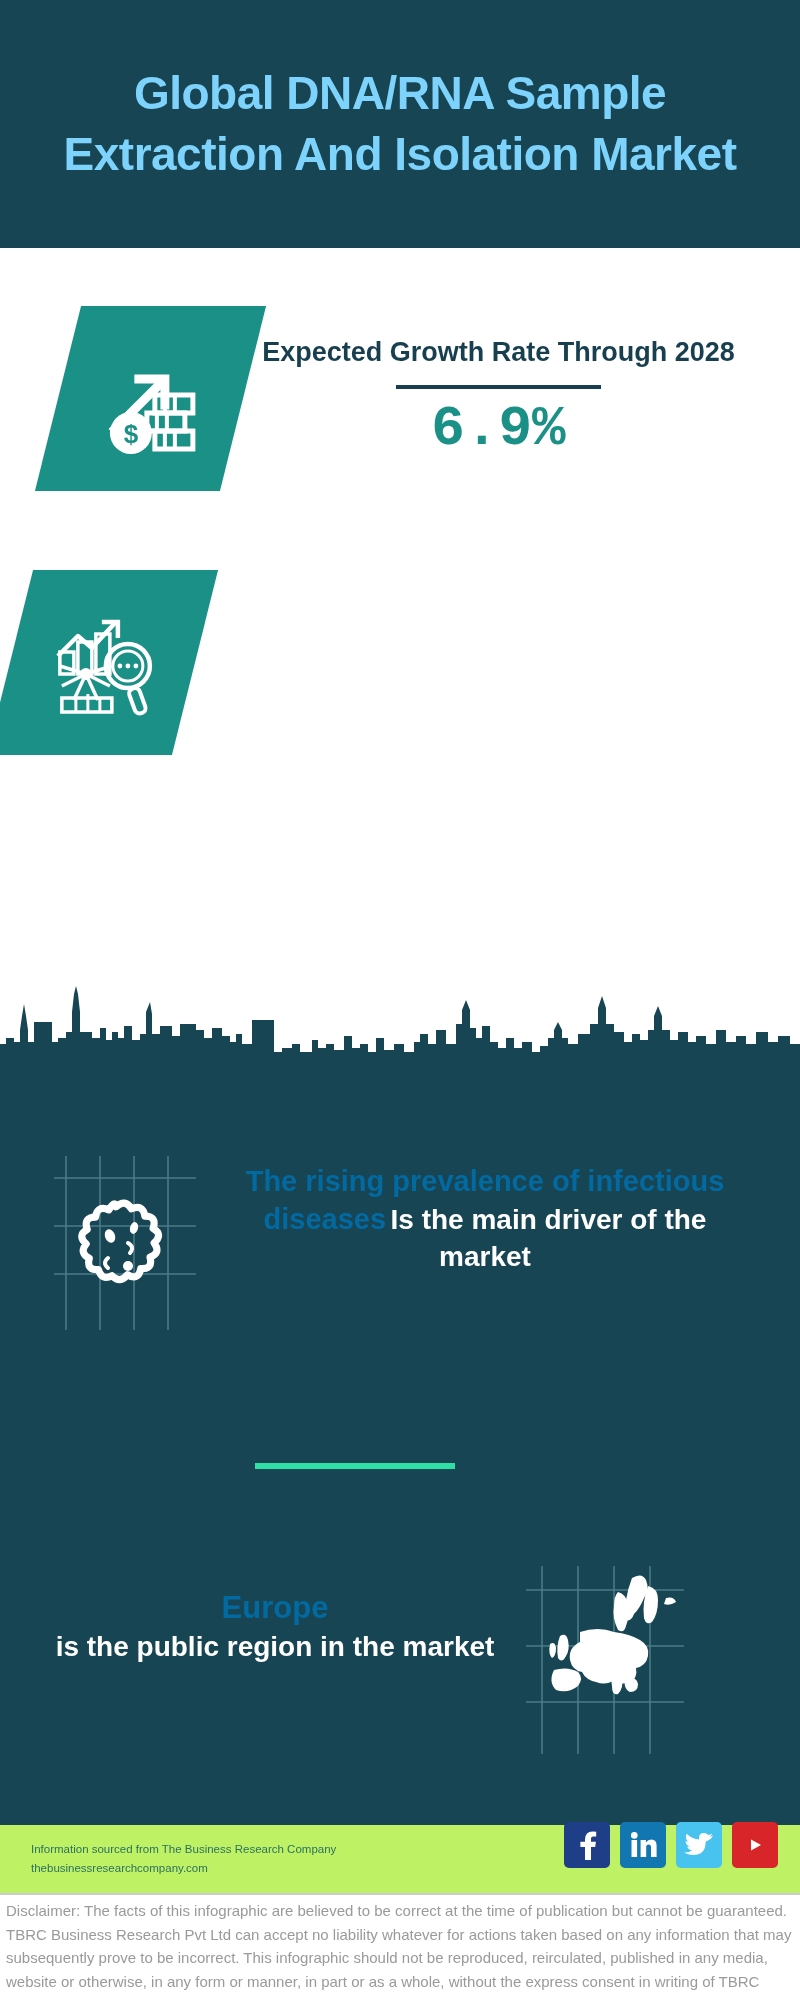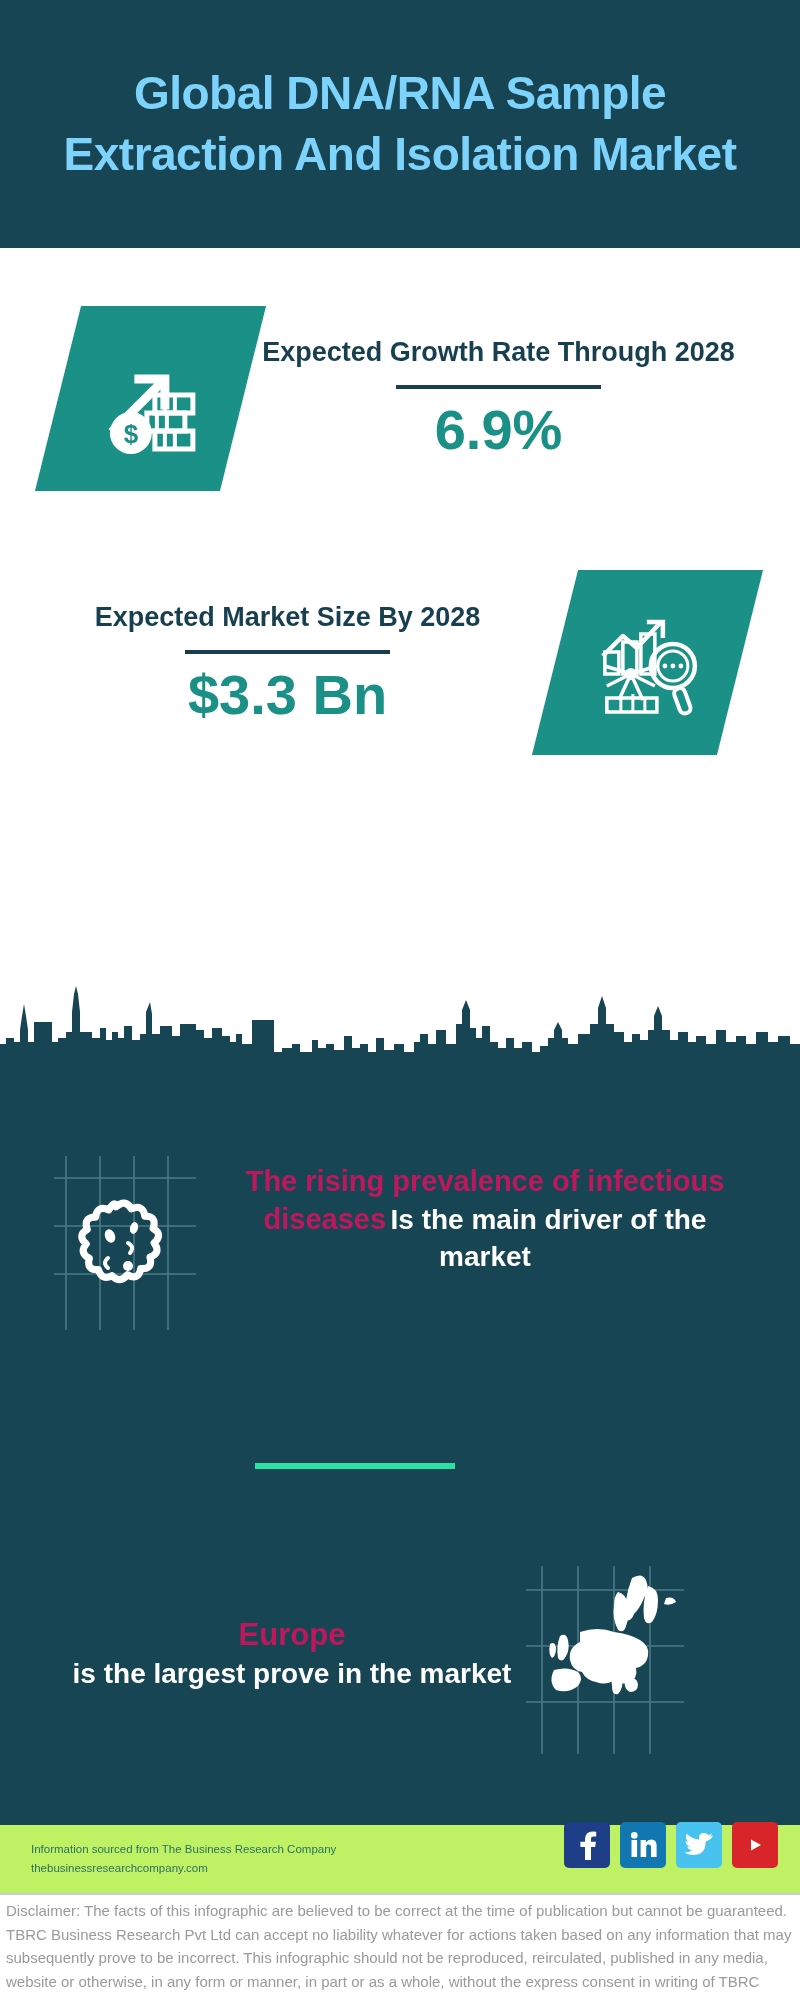--- a/index.html
+++ b/index.html
@@ -64,21 +64,21 @@
   .stat-rule {
     width:205px; height:4px;
     background:#173f50;
     margin:14px auto 10px auto;
   }
   .stat-value {
     color:#1a9086;
     font-size:56px;
     font-weight:bold;
     line-height:1.1;
-    font-family:Liberation Sans, sans-serif;
+    font-family:Liberation Mono, monospace;
   }
 
   .stat-row-1 .para { margin-left:58px; margin-right:10px; }
   .stat-row-1 .stat-text { padding-right:56px; }
   .stat-row-2 .stat-text { padding-left:30px; }
   .stat-row-2 .para { margin-right:60px; margin-left:10px; }
 
   
   .dark-panel {
     position:absolute; left:0; top:1058px;
@@ -95,39 +95,38 @@
   .gridwrap { position:absolute; }
   .gridwrap svg { display:block; }
 
   
   .driver-icon { position:absolute; left:48px;  top:1148px; }
   .driver-text {
     position:absolute; left:215px; top:1163px; width:540px;
     text-align:center;
   }
   .hl {
-    color:#be185d;
+    color:#0369a1;
     font-size:29px; font-weight:bold; line-height:1.3;
     font-family:"Liberation Sans", sans-serif;
-    margin-top:27px;
   }
   .sub {
     color:#ffffff;
     font-size:28px; font-weight:bold; line-height:1.33;
     font-family:"Liberation Sans", sans-serif;
   }
 
   .mid-rule {
     position:absolute; left:255px; top:1463px;
     width:200px; height:6px; background:#2fe0a4;
   }
 
   
   .region-text {
-    position:absolute; left:52px; top:1588px; width:480px;
+    position:absolute; left:35px; top:1588px; width:480px;
     text-align:center;
   }
   .region-icon { position:absolute; left:520px; top:1560px; }
 
   
   .footer {
     position:absolute; left:0; top:1825px;
     width:800px; height:68px;
     background:#bef264;
     display:flex; align-items:center;
@@ -193,25 +192,20 @@
       </svg>
     </div>
     <div class="stat-text">
       <div class="stat-label">Expected Growth Rate Through 2028</div>
       <div class="stat-rule"></div>
       <div class="stat-value">6.9%</div>
     </div>
   </div>
 
   <div class="stat-row stat-row-2">
-    <div class="stat-text">
-      <div class="stat-label">Expected Market Size By 2028</div>
-      <div class="stat-rule"></div>
-      <div class="stat-value">$3.3 Bn</div>
-    </div>
     <div class="para">
       <svg width="118" height="118" viewBox="0 0 118 118" fill="none">
 
         <path d="M14 52 L34 32 L48 44 L72 18" stroke="#fff" stroke-width="4.5" fill="none" stroke-linejoin="round"></path>
         <path d="M58 18 L74 18 L74 34" stroke="#fff" stroke-width="4.5" fill="none"></path>
 
         <rect x="16" y="48" width="14" height="22" stroke="#fff" stroke-width="3.5" fill="none"></rect>
         <rect x="34" y="38" width="14" height="32" stroke="#fff" stroke-width="3.5" fill="none"></rect>
         <rect x="52" y="30" width="14" height="40" stroke="#fff" stroke-width="3.5" fill="none"></rect>
 
@@ -261,21 +255,21 @@
 
   <div class="driver-text">
     <span class="hl">The rising prevalence of infectious diseases</span>
     <span class="sub">Is the main driver of the market</span>
   </div>
 
   <div class="mid-rule"></div>
 
   <div class="region-text">
     <div class="hl" style="font-size:31px;">Europe</div>
-    <div class="sub">is the largest prove in the market</div>
+    <div class="sub">is the public region in the market</div>
   </div>
 
   <div class="gridwrap region-icon">
     <svg width="170" height="200" viewBox="0 0 170 200">
       <g stroke="#4b7a88" stroke-width="1.6">
         <line x1="22" y1="6" x2="22" y2="194"></line>
         <line x1="58" y1="6" x2="58" y2="194"></line>
         <line x1="94" y1="6" x2="94" y2="194"></line>
         <line x1="130" y1="6" x2="130" y2="194"></line>
         <line x1="6" y1="30" x2="164" y2="30"></line>

